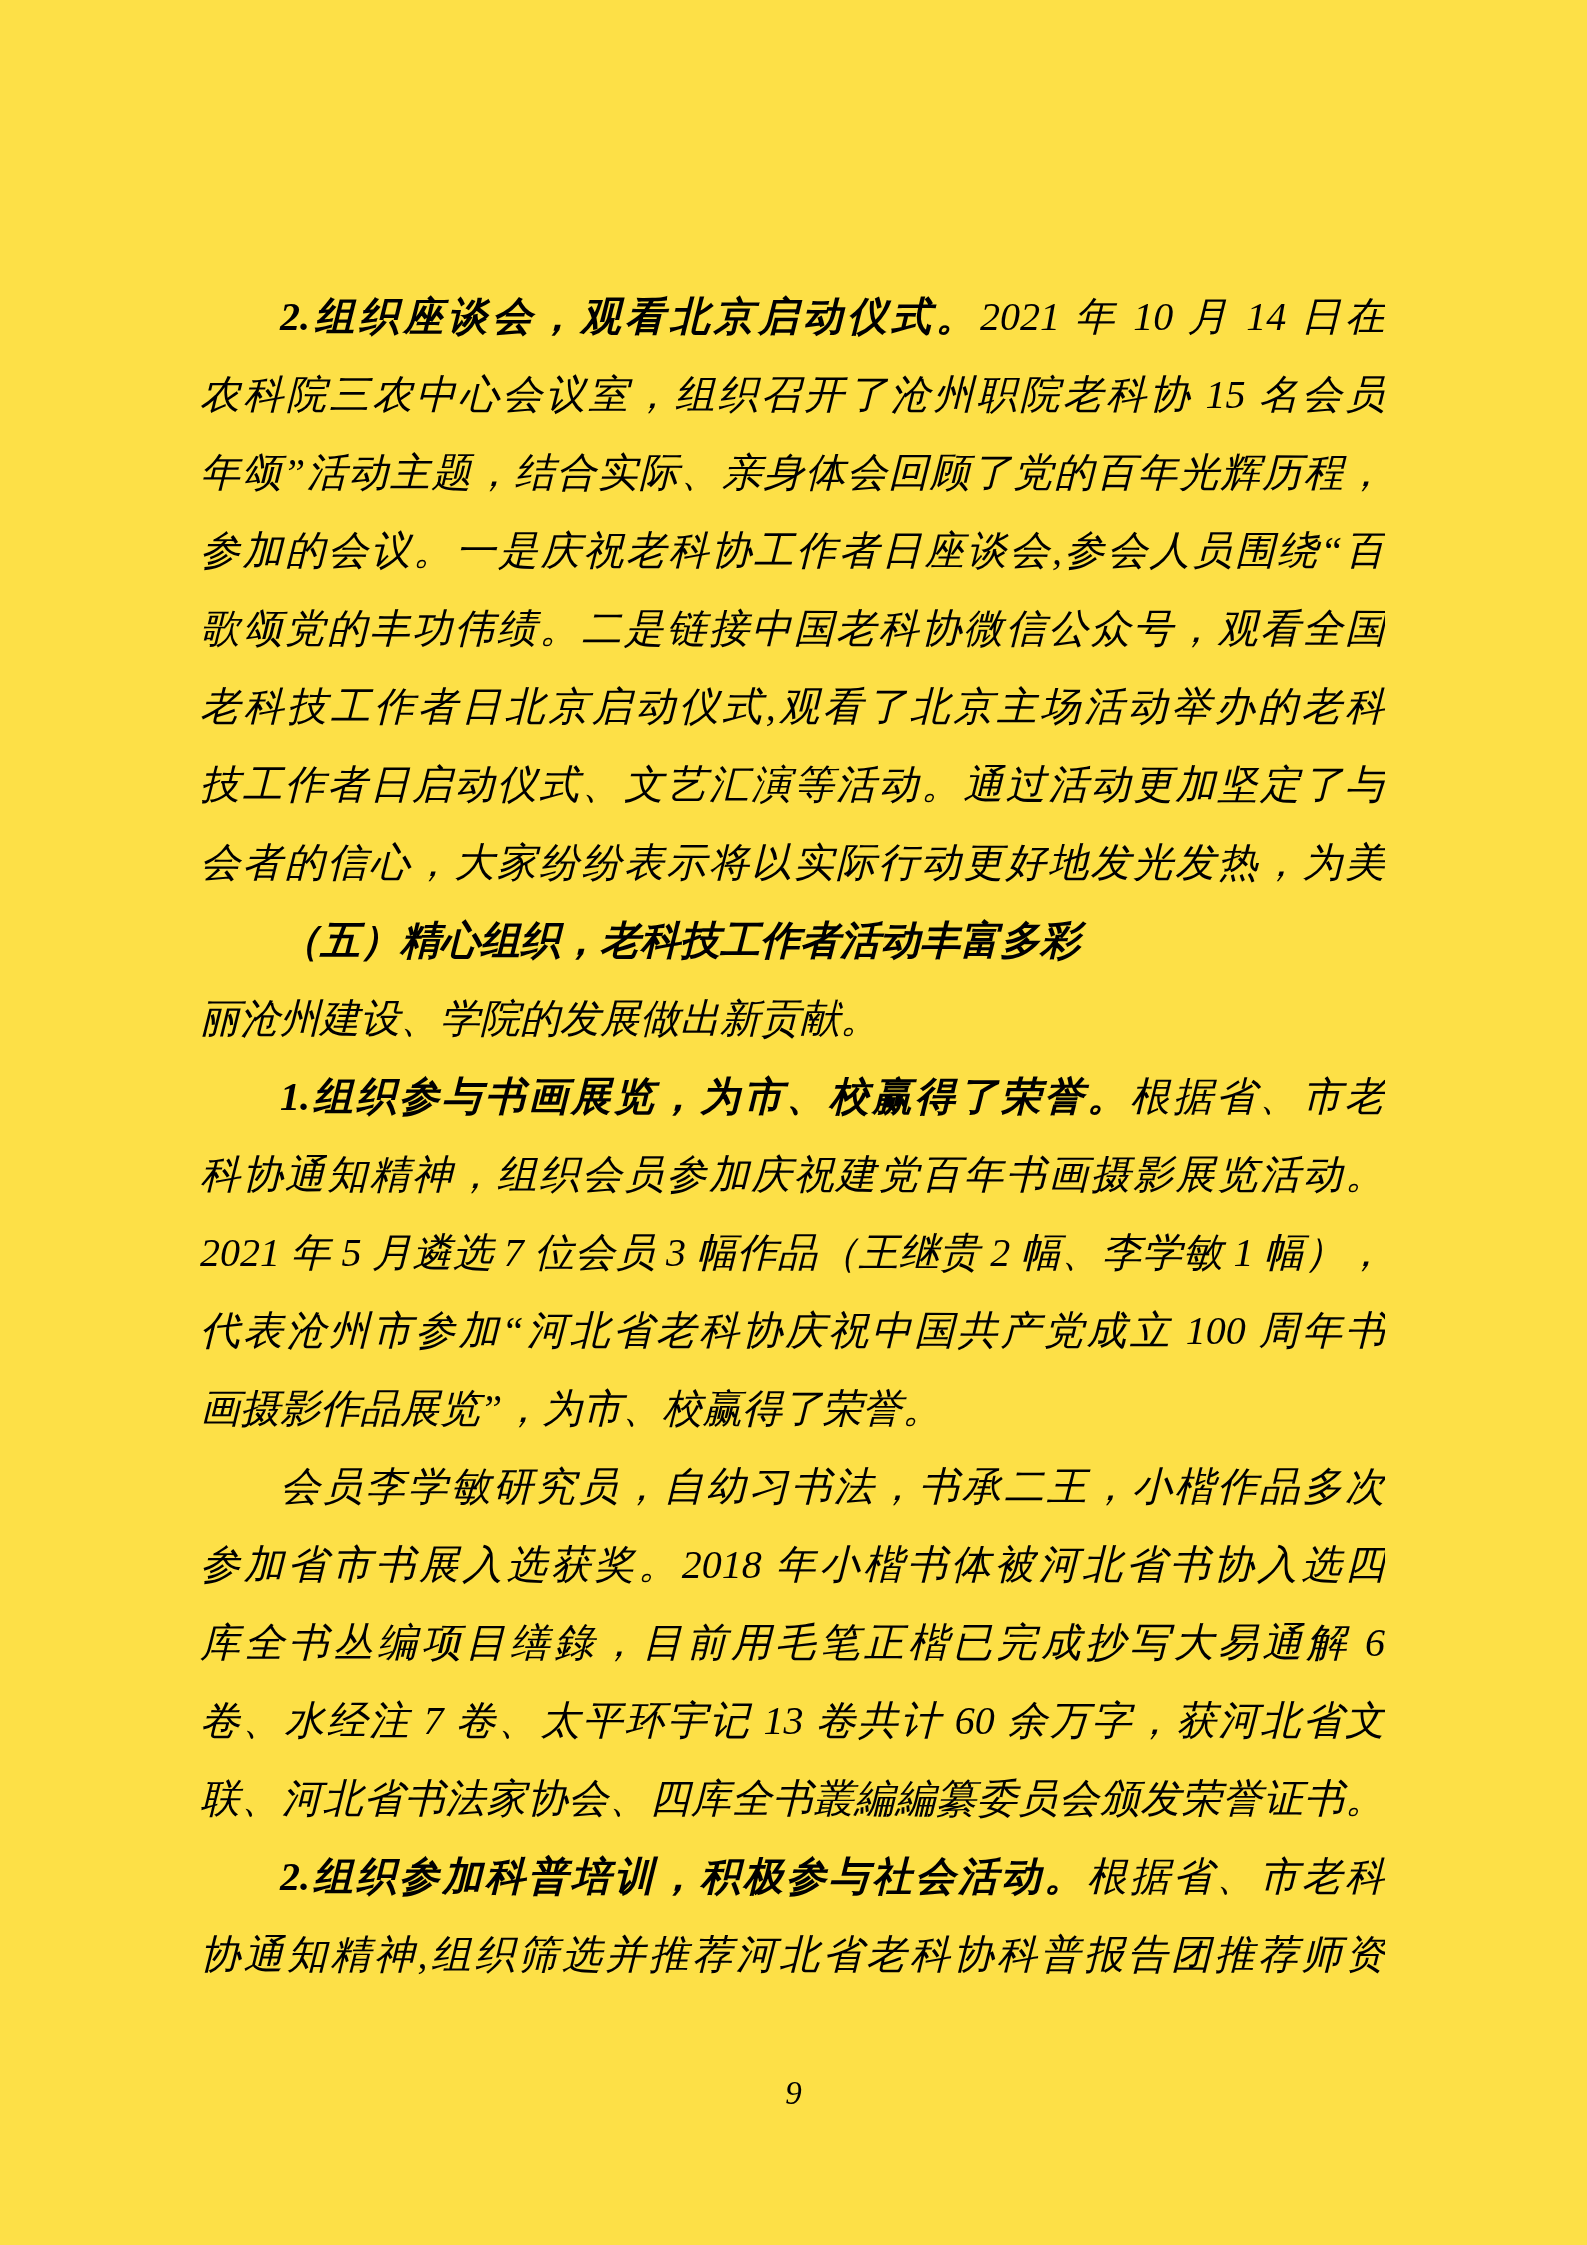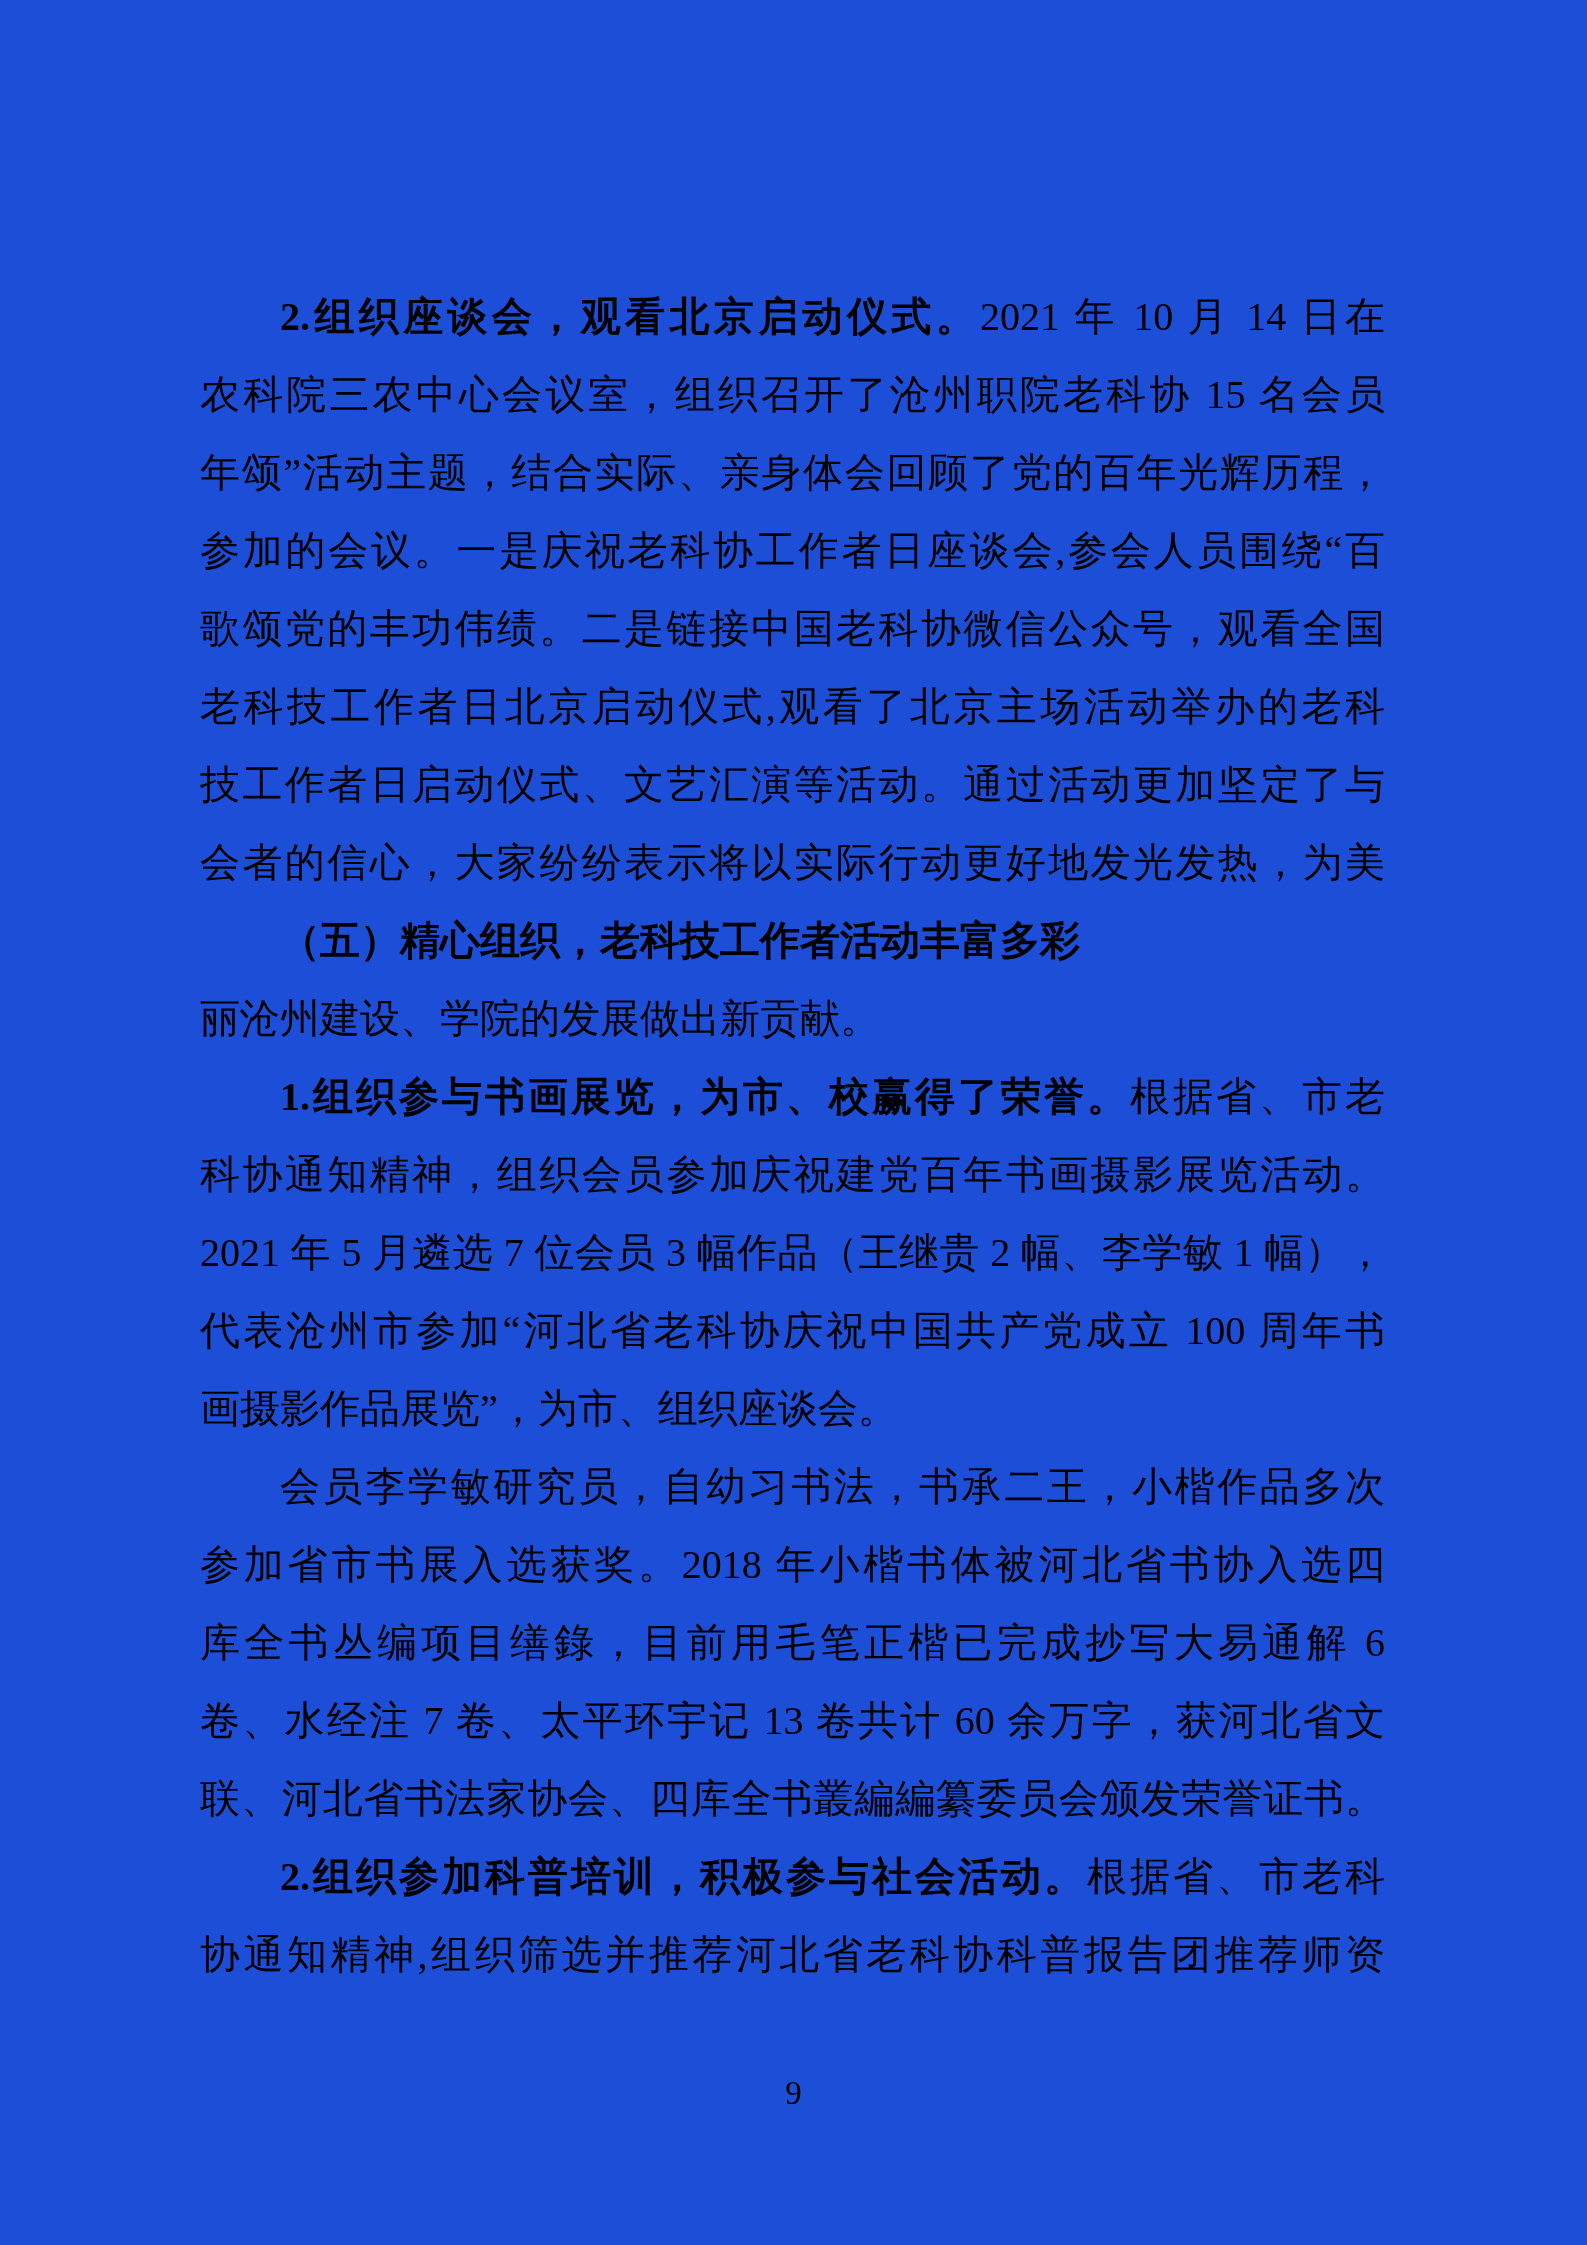--- a/index.html
+++ b/index.html
@@ -11,21 +11,22 @@
     position: relative;
     width: 1587px;
     height: 2245px;
     font-family: "Liberation Serif", "DejaVu Serif", serif;
     color: #000000;
     overflow: hidden;
   }
   .page {
     position: absolute;
     inset: 0;
-    background: #1d4ed8;
+    background: #fde047;
+    font-style: italic;
   }
   .text-block {
     position: absolute;
     left: 200px;
     top: 278px;
     width: 1185px;
   }
   .line {
     font-size: 40px;
     line-height: 78px;
@@ -80,21 +81,21 @@
     <div class="line"><span>丽沧州建设、学院的发展做出新贡献。</span></div>
 
     <div class="line indent fill"><span class="b">1.组织参与书画展览，为市、校赢得了荣誉。</span><span>根据省、市老</span></div>
 
     <div class="line fill"><span>科协通知精神，组织会员参加庆祝建党百年书画摄影展览活动。</span></div>
 
     <div class="line fill"><span>2021 年 5 月遴选 7 位会员 3 幅作品（王继贵 2 幅、李学敏 1 幅），</span></div>
 
     <div class="line fill"><span>代表沧州市参加“河北省老科协庆祝中国共产党成立 100 周年书</span></div>
 
-    <div class="line"><span>画摄影作品展览”，为市、组织座谈会。</span></div>
+    <div class="line"><span>画摄影作品展览”，为市、校赢得了荣誉。</span></div>
 
     <div class="line indent fill"><span>会员李学敏研究员，自幼习书法，书承二王，小楷作品多次</span></div>
 
     <div class="line fill"><span>参加省市书展入选获奖。2018 年小楷书体被河北省书协入选四</span></div>
 
     <div class="line fill"><span>库全书丛编项目缮錄，目前用毛笔正楷已完成抄写大易通解 6</span></div>
 
     <div class="line fill"><span>卷、水经注 7 卷、太平环宇记 13 卷共计 60 余万字，获河北省文</span></div>
 
     <div class="line fill"><span>联、河北省书法家协会、四库全书叢編編纂委员会颁发荣誉证书。</span></div>

